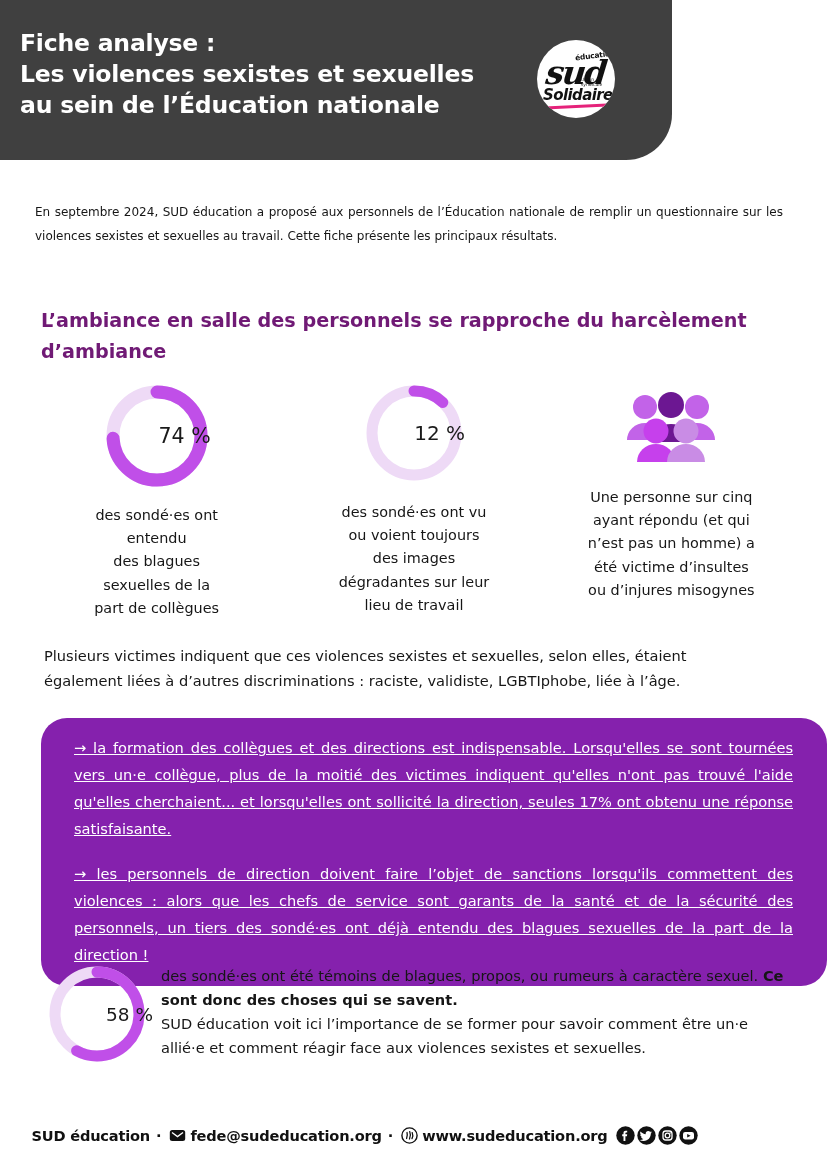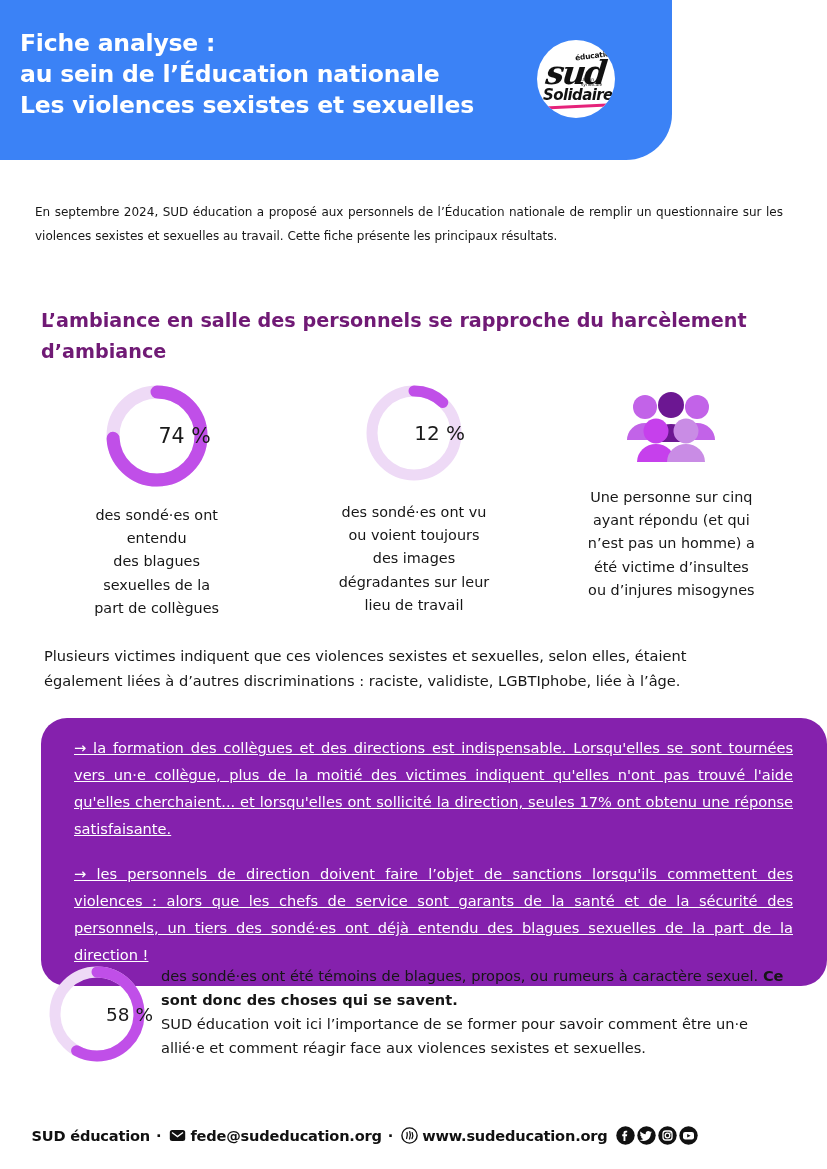--- a/index.html
+++ b/index.html
@@ -16,21 +16,21 @@
     overflow: hidden;
   }
 
   
   .header {
     position: absolute;
     left: 0;
     top: 0;
     width: 672px;
     height: 160px;
-    background: #3b82f6;
+    background: #404040;
     border-bottom-right-radius: 46px;
     box-sizing: border-box;
   }
   .header-title {
     position: absolute;
     left: 20px;
     top: 28px;
     width: 500px;
     color: #ffffff;
     font-family: "DejaVu Sans", sans-serif;
@@ -267,22 +267,22 @@
     margin-left: 6px;
   }
   .social-row .social { margin-left: 2px; display: inline-flex; }
 </style>
 </head>
 <body>
 
 <div class="header">
   <div class="header-title">
     <span class="line">Fiche analyse :</span>
+    <span class="line">Les violences sexistes et sexuelles</span>
     <span class="line">au sein de l’Éducation nationale</span>
-    <span class="line">Les violences sexistes et sexuelles</span>
   </div>
 
   <div class="logo">
     <span class="logo-educ">éducation</span>
     <span class="logo-sud">sud</span>
     <span class="logo-sub">Union syndicale</span>
     <span class="logo-sol">Solidaires</span>
     <span class="logo-rule"></span>
   </div>
 </div>

